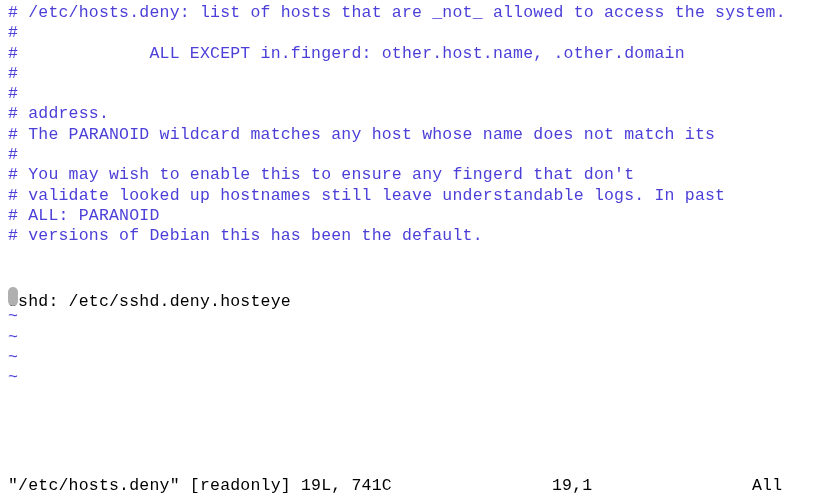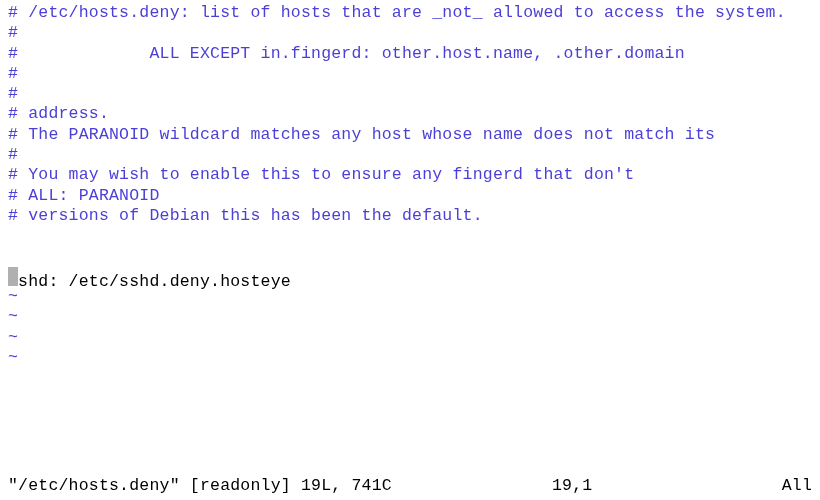--- a/index.html
+++ b/index.html
@@ -1,15 +1,15 @@
 <!DOCTYPE html>
 <html><head>
   <meta charset="utf-8">
   <style>
-    * { margin: 0; padding: 0; box-sizing: border-box; }
+    * { margin: 0; padding: 0; box-sizing: border-box; border-radius: 23px; }
     html, body {
       width: 820px;
       height: 500px;
       background: #ffffff;
       font-family: "Menlo", "Consolas", "Courier New", monospace;
       font-size: 16.5px;
       line-height: 20.3px;
       overflow: hidden;
     }
     .editor {
@@ -44,39 +44,40 @@
       bottom: 0;
       padding: 0 8px 4px 8px;
       display: flex;
       color: #000;
       font-family: "Menlo", "Consolas", "Courier New", monospace;
       font-size: 16.5px;
       white-space: pre;
     }
     .status-left { flex: 1; }
     .status-mid { width: 200px; }
-    .status-right { text-align: right; width: 60px; }
+    .status-right { width: 60px; }
     .content-line {
       color: #000;
     }
   </style>
 </head>
 <body>
 
 <div class="editor">
   <div>
     <div class="line"># /etc/hosts.deny: list of hosts that are _not_ allowed to access the system.</div>
     <div class="line">#</div>
     <div class="line">#             ALL EXCEPT in.fingerd: other.host.name, .other.domain</div>
     <div class="line">#</div>
     <div class="line">#</div>
     <div class="line"># address.</div>
     <div class="line"># The PARANOID wildcard matches any host whose name does not match its</div>
     <div class="line">#</div>
     <div class="line"># You may wish to enable this to ensure any fingerd that don't</div>
+    <div class="line"># validate looked up hostnames still leave understandable logs. In past</div>
     <div class="line"># ALL: PARANOID</div>
     <div class="line"># versions of Debian this has been the default.</div>
     <div class="line"> </div>
     <div class="line"> </div>
     <div class="line content-line"><span class="cursor"></span><span>sshd: /etc/sshd.deny.hosteye</span></div>
     <div class="line tilde">~</div>
     <div class="line tilde">~</div>
     <div class="line tilde">~</div>
     <div class="line tilde">~</div>
   </div>

